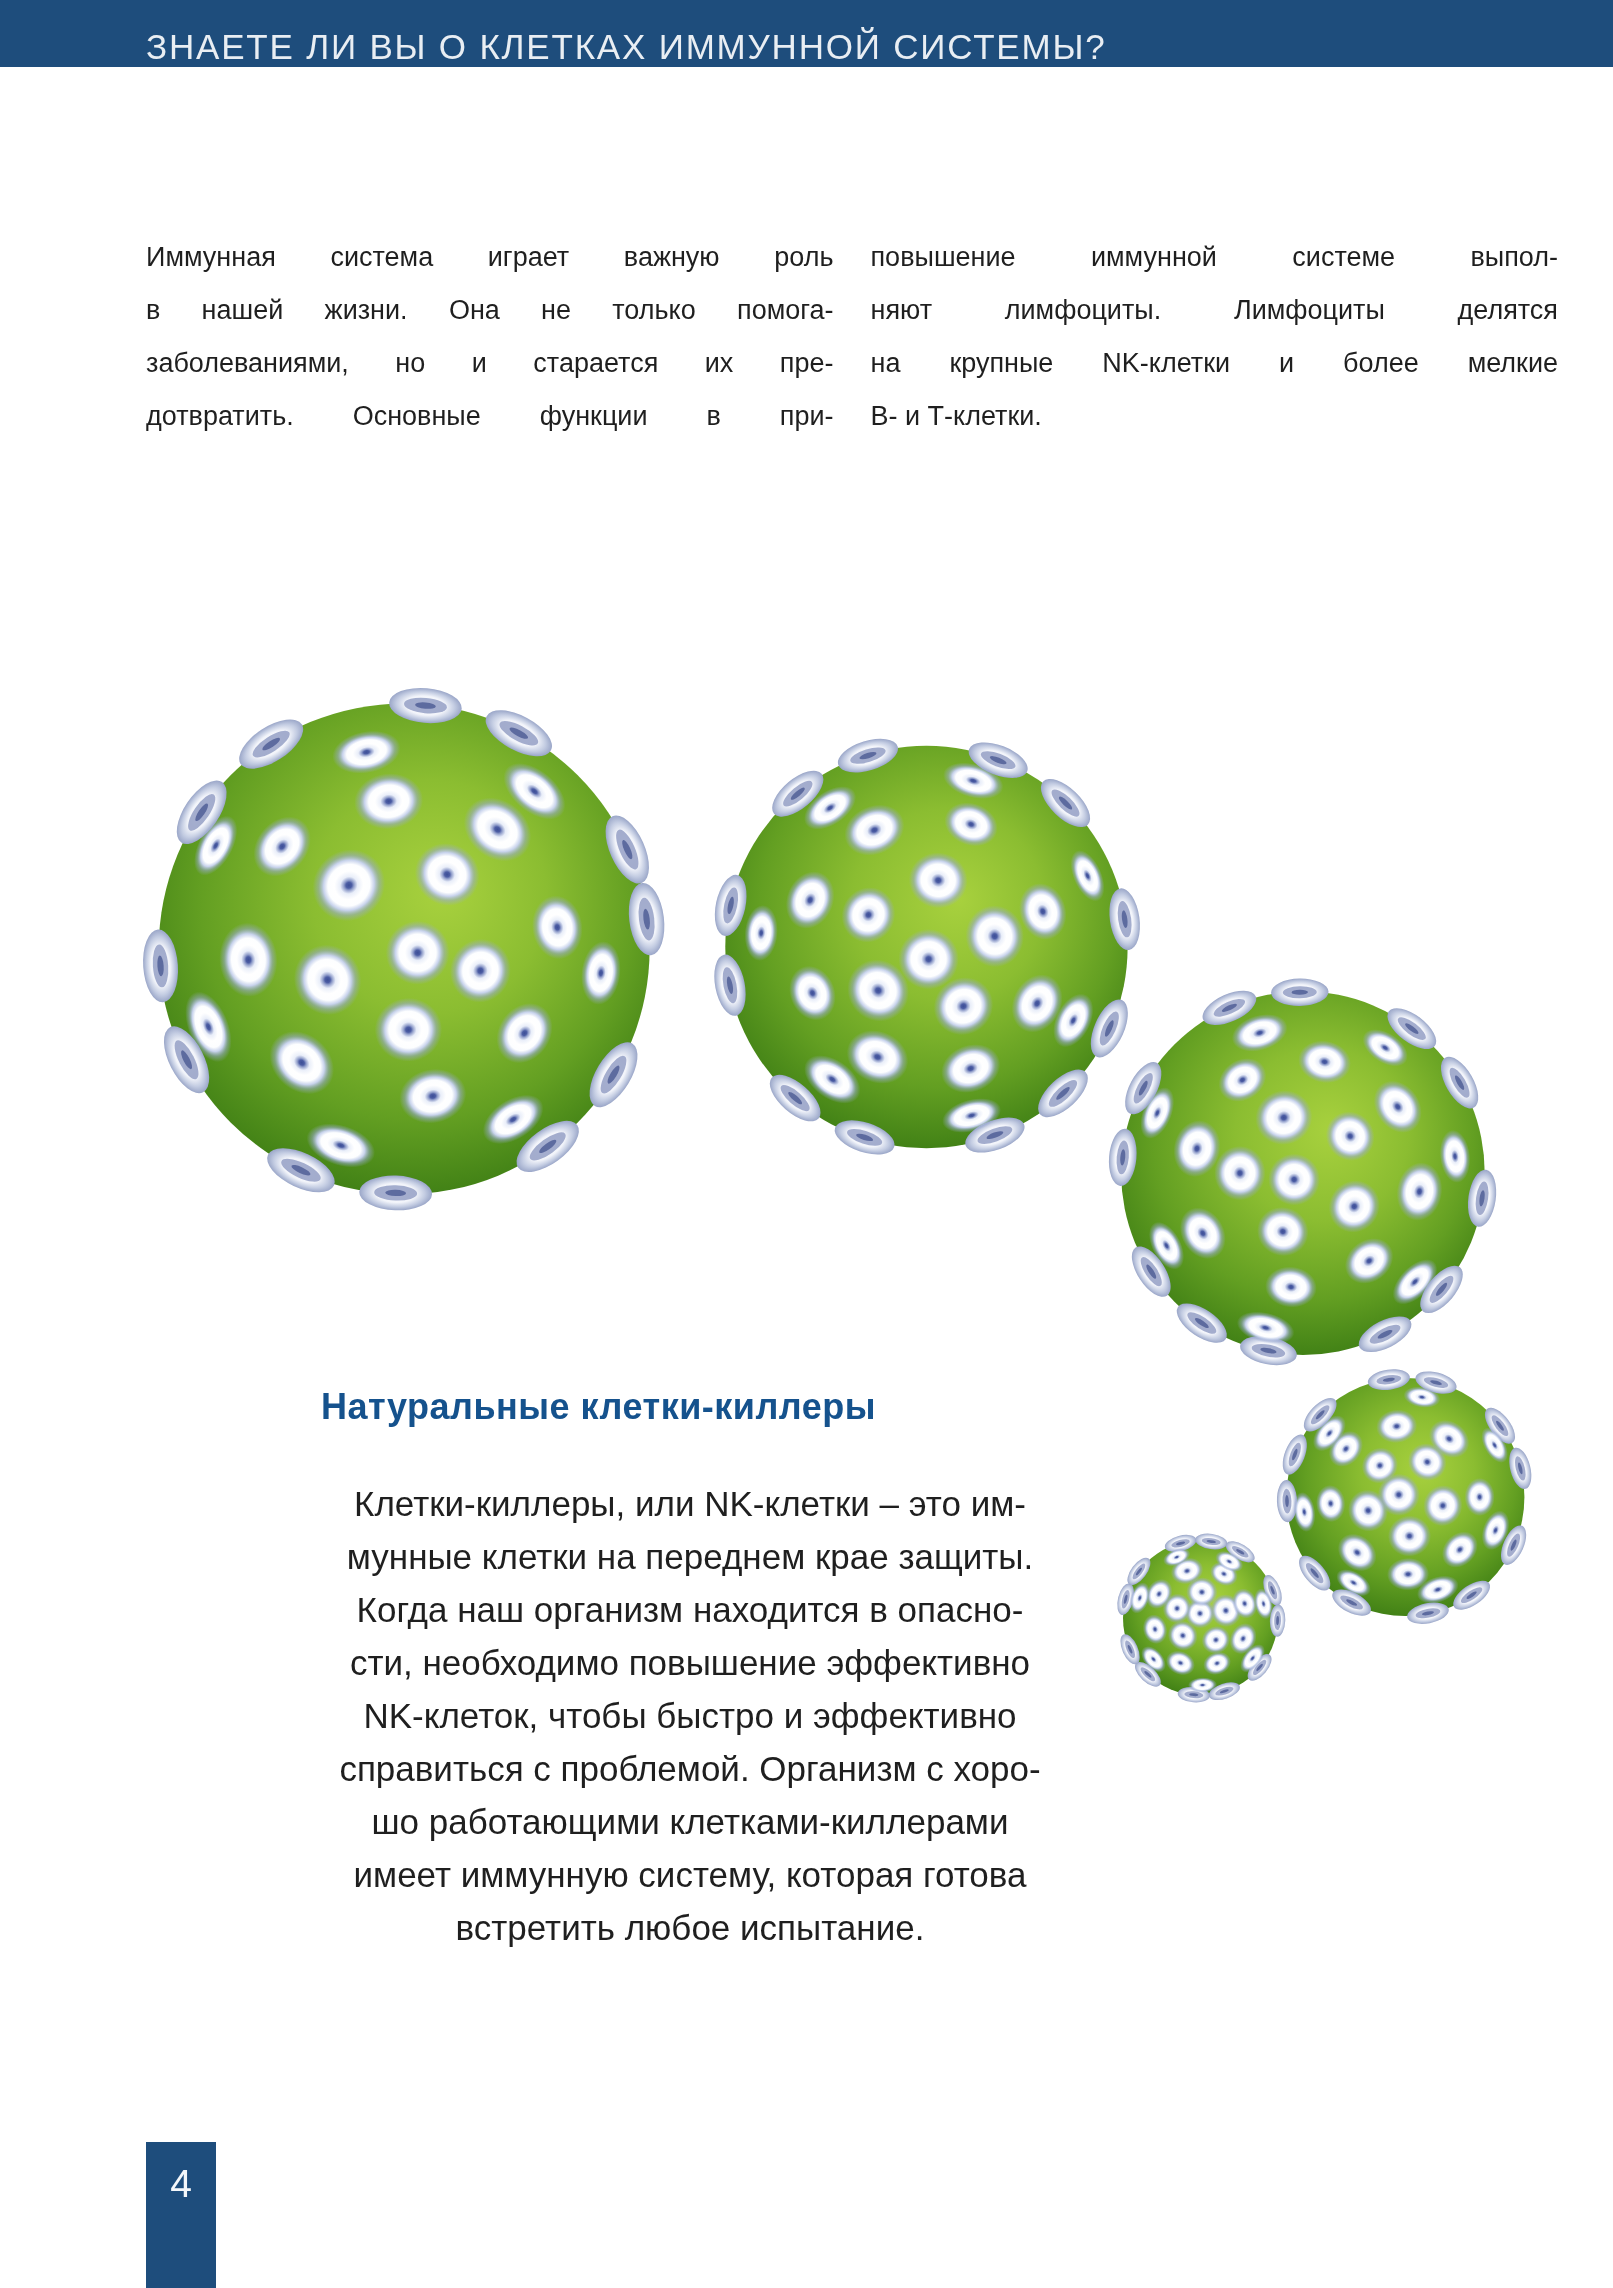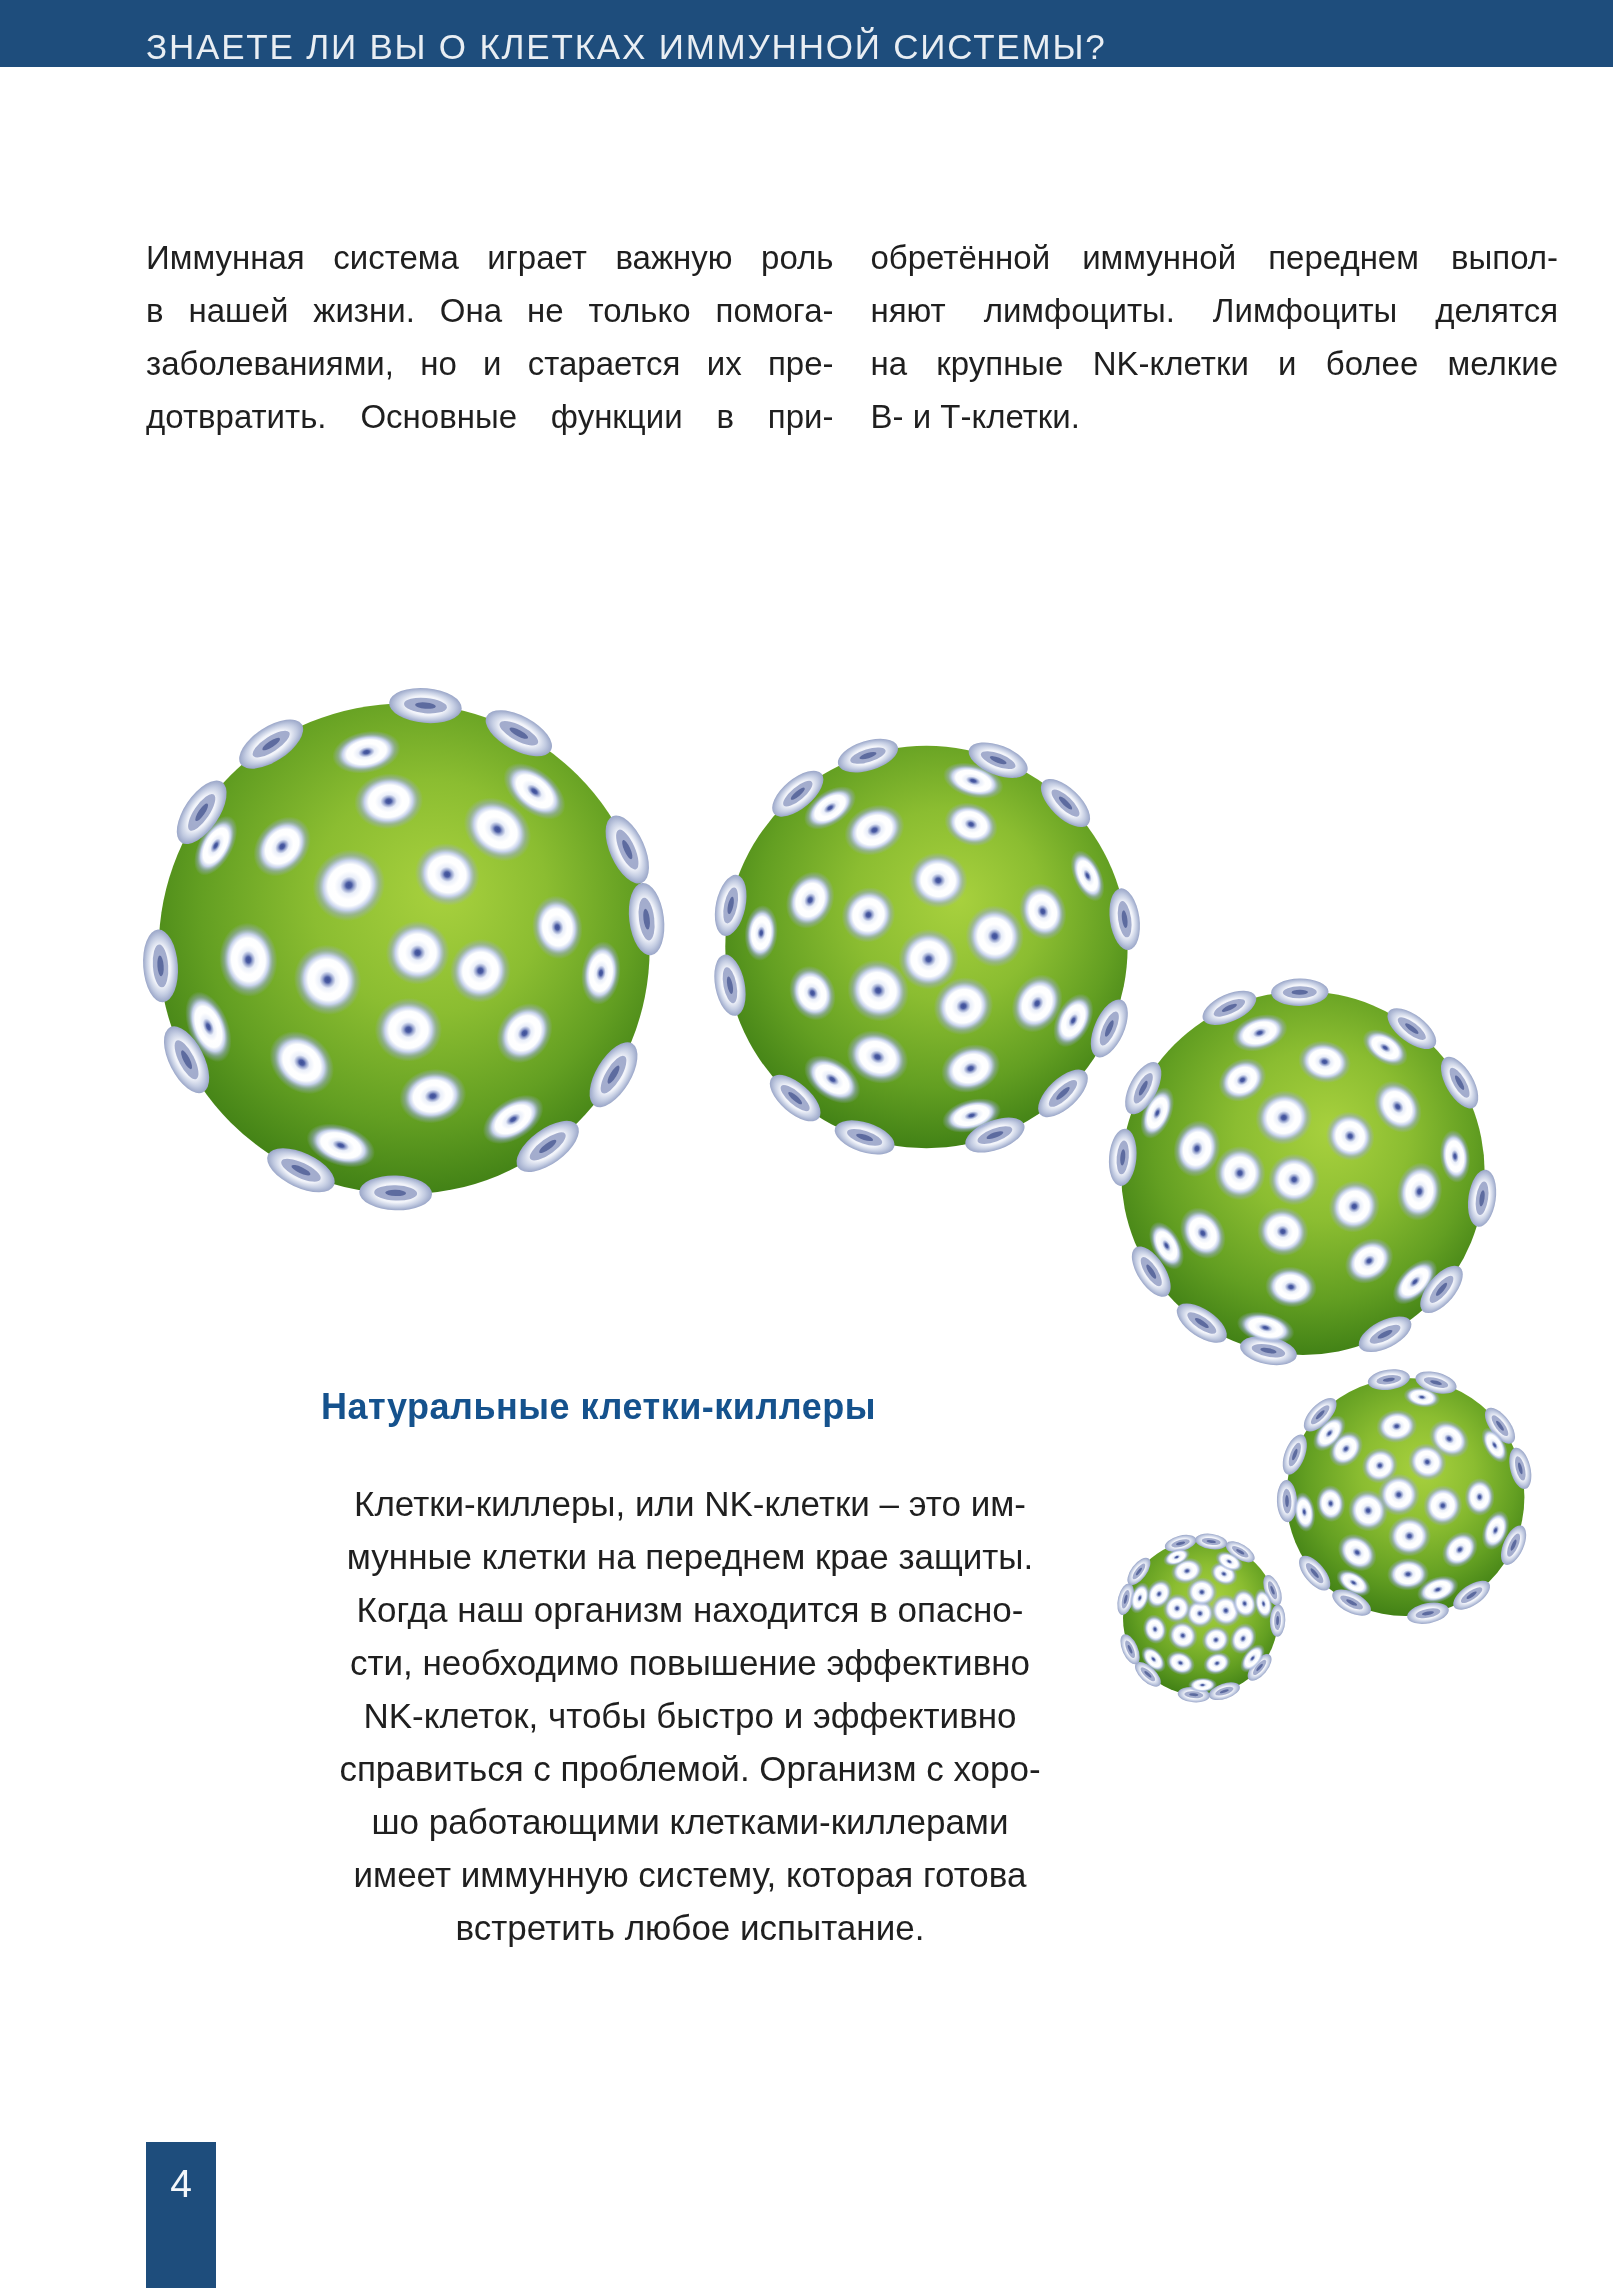--- a/index.html
+++ b/index.html
@@ -10,21 +10,21 @@
   .header-bar{
     position:absolute;left:0;top:0;width:1613px;height:67px;background:#1E4D7C;
     display:flex;align-items:flex-end;padding-left:146px;box-sizing:border-box;
   }
   .header-title{
     font-size:35px;letter-spacing:1.8px;color:#E9EEF3;font-weight:400;white-space:nowrap;
   }
   .illustration{position:absolute;left:0;top:0;width:1613px;height:2289px;z-index:0;}
   .textlayer{position:relative;z-index:1;}
   .intro{position:absolute;left:146px;top:231px;width:1412px;display:flex;gap:37px;}
-  .col{width:688px;font-size:33px;line-height:53px;color:#1F1F1F;}
+  .col{width:688px;font-size:27px;line-height:53px;color:#1F1F1F;}
   .tline{height:53px;overflow:visible;}
   .jline{text-align:justify;text-align-last:justify;}
   .jline.last{text-align-last:left;}
   .lline{white-space:nowrap;text-align:center;}
   .section-heading{
     position:absolute;left:321px;top:1389px;font-size:36px;font-weight:bold;
     color:#15528D;letter-spacing:0.5px;line-height:1;white-space:nowrap;
   }
   .section-body{
     position:absolute;left:321px;top:1477px;width:738px;
@@ -377,21 +377,21 @@
     </div>
 
     <div class="intro">
       <div class="col">
           <div class="tline jline">Иммунная система играет важную роль</div>
           <div class="tline jline">в нашей жизни. Она не только помога-</div>
           <div class="tline jline">заболеваниями, но и старается их пре-</div>
           <div class="tline jline">дотвратить. Основные функции в при-</div>
         </div>
       <div class="col">
-          <div class="tline jline">обретённой иммунной переднем выпол-</div>
+          <div class="tline jline">повышение иммунной системе выпол-</div>
           <div class="tline jline">няют лимфоциты. Лимфоциты делятся</div>
           <div class="tline jline">на крупные NK-клетки и более мелкие</div>
           <div class="tline jline last">В- и Т-клетки.</div>
         </div>
     </div>
 
     <div class="section-heading">Натуральные клетки-киллеры</div>
 
     <div class="section-body">
         <div class="tline lline">Клетки-киллеры, или NK-клетки – это им-</div>

